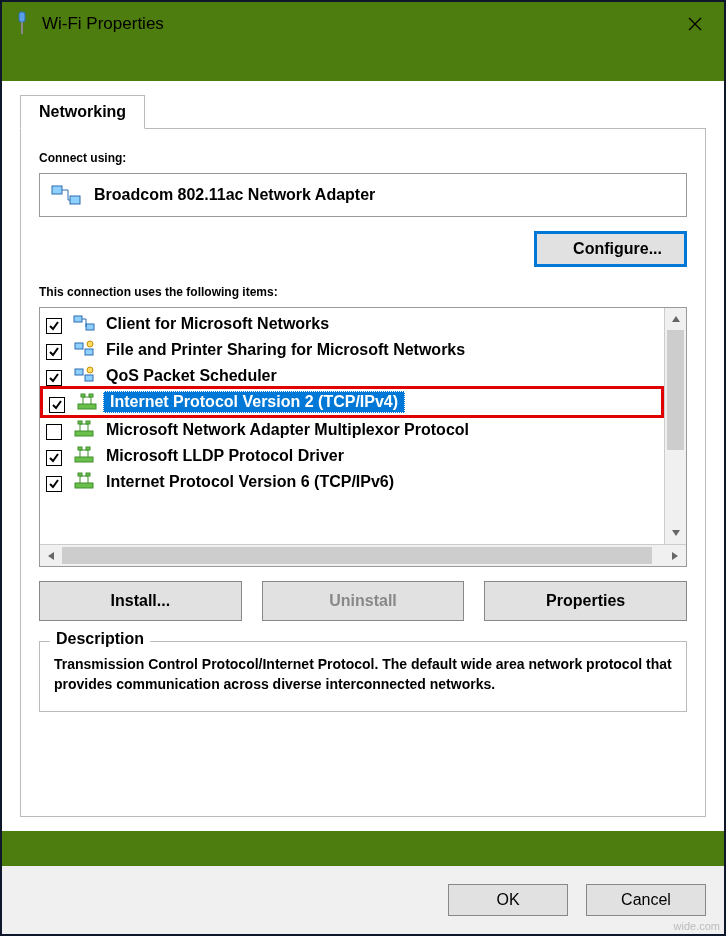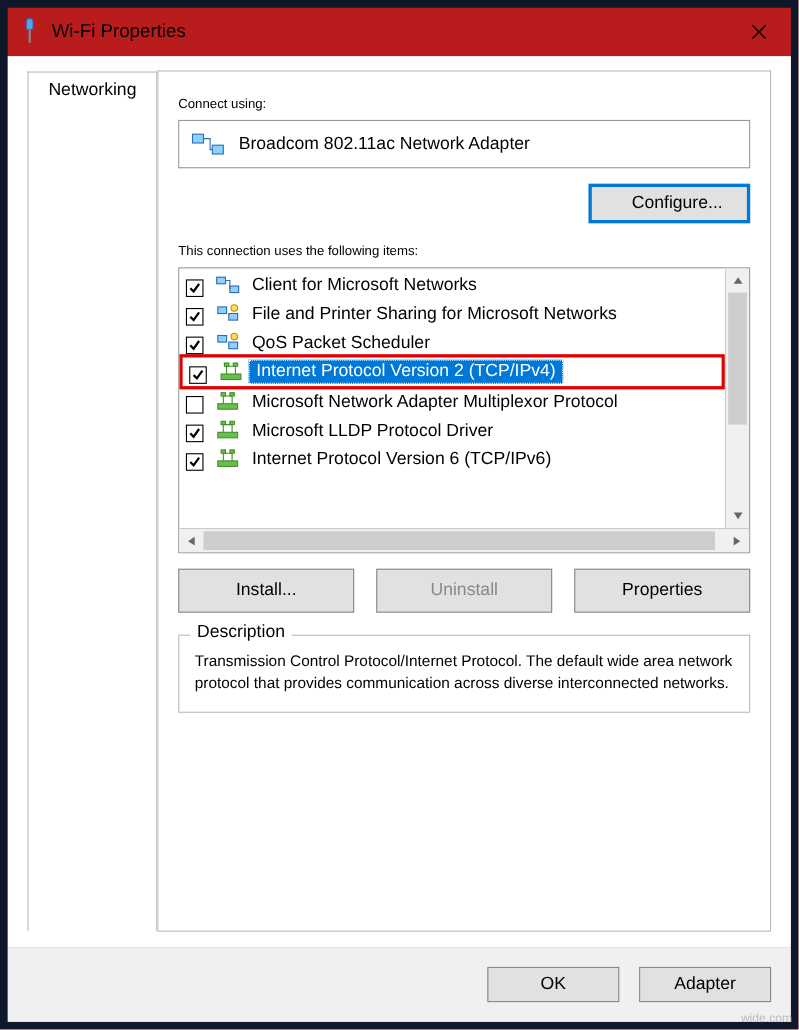--- a/index.html
+++ b/index.html
@@ -5,26 +5,26 @@
     * { box-sizing: border-box; }
     body {
       margin: 0;
       font-family: "Segoe UI", Tahoma, sans-serif;
       font-size: 16px;
       background: #fff;
       width: 726px;
       height: 936px;
       color: #000;
     }
-    .window { border: 7px solid #0f172a; height: 100%; display: flex; flex-direction: column; background: #b91c1c; }
+    .window { border: 2px solid #0f172a; height: 100%; display: flex; flex-direction: column; background: #4d7c0f; gap: 35px; }
     .titlebar { display: flex; align-items: center; height: 44px; padding: 0 6px 0 10px; }
     .titlebar .title-icon { width: 20px; height: 28px; margin-right: 10px; display: inline-block; }
     .titlebar .title-text { font-size: 17px; flex: 1; }
     .titlebar .close { width: 46px; height: 34px; display: flex; align-items: center; justify-content: center; cursor: pointer; }
-    .client { flex: 1; background: #fff; padding: 14px 18px; display: flex; flex-direction: row; }
+    .client { flex: 1; background: #fff; padding: 14px 18px; display: flex; flex-direction: column; font-weight: bold; }
     .tabs { display: flex; position: relative; margin-bottom: 0; }
     .tab { padding: 7px 18px; border: 1px solid #bbb; border-bottom: none; background: #fff; font-size: 16px; position: relative; z-index: 2; }
     .tab.active { border-bottom: 1px solid #fff; }
     .tab.inactive { border-top-color: transparent; border-left-color: transparent; border-right-color: transparent; background: #fdfdfd; color: #333; }
     .tab-panel { border: 1px solid #bbb; padding: 22px 18px 18px 18px; margin-top: -1px; flex: 1; }
     .label { font-size: 12px; margin-bottom: 8px; }
     .adapter-box { border: 1px solid #999; padding: 8px 10px; display: flex; align-items: center; gap: 12px; }
     .adapter-icon { width: 32px; height: 26px; }
     .right-row { display: flex; justify-content: flex-end; margin-top: 14px; }
     .btn { border: 1px solid #888; background: #e1e1e1; padding: 6px 22px; font-size: 16px; cursor: pointer; min-width: 138px; text-align: center; }
@@ -242,17 +242,17 @@
       <div class="desc-group">
         <div class="legend">Description</div>
         <div class="desc-text">Transmission Control Protocol/Internet Protocol. The default wide area network protocol that provides communication across diverse interconnected networks.</div>
       </div>
 
     </div>
   </div>
 
   <div class="footer">
     <div class="btn">OK</div>
-    <div class="btn">Adapter</div>
+    <div class="btn">Cancel</div>
   </div>
 </div>
 
 <div class="watermark">wide.com</div>
 
 </body></html>

